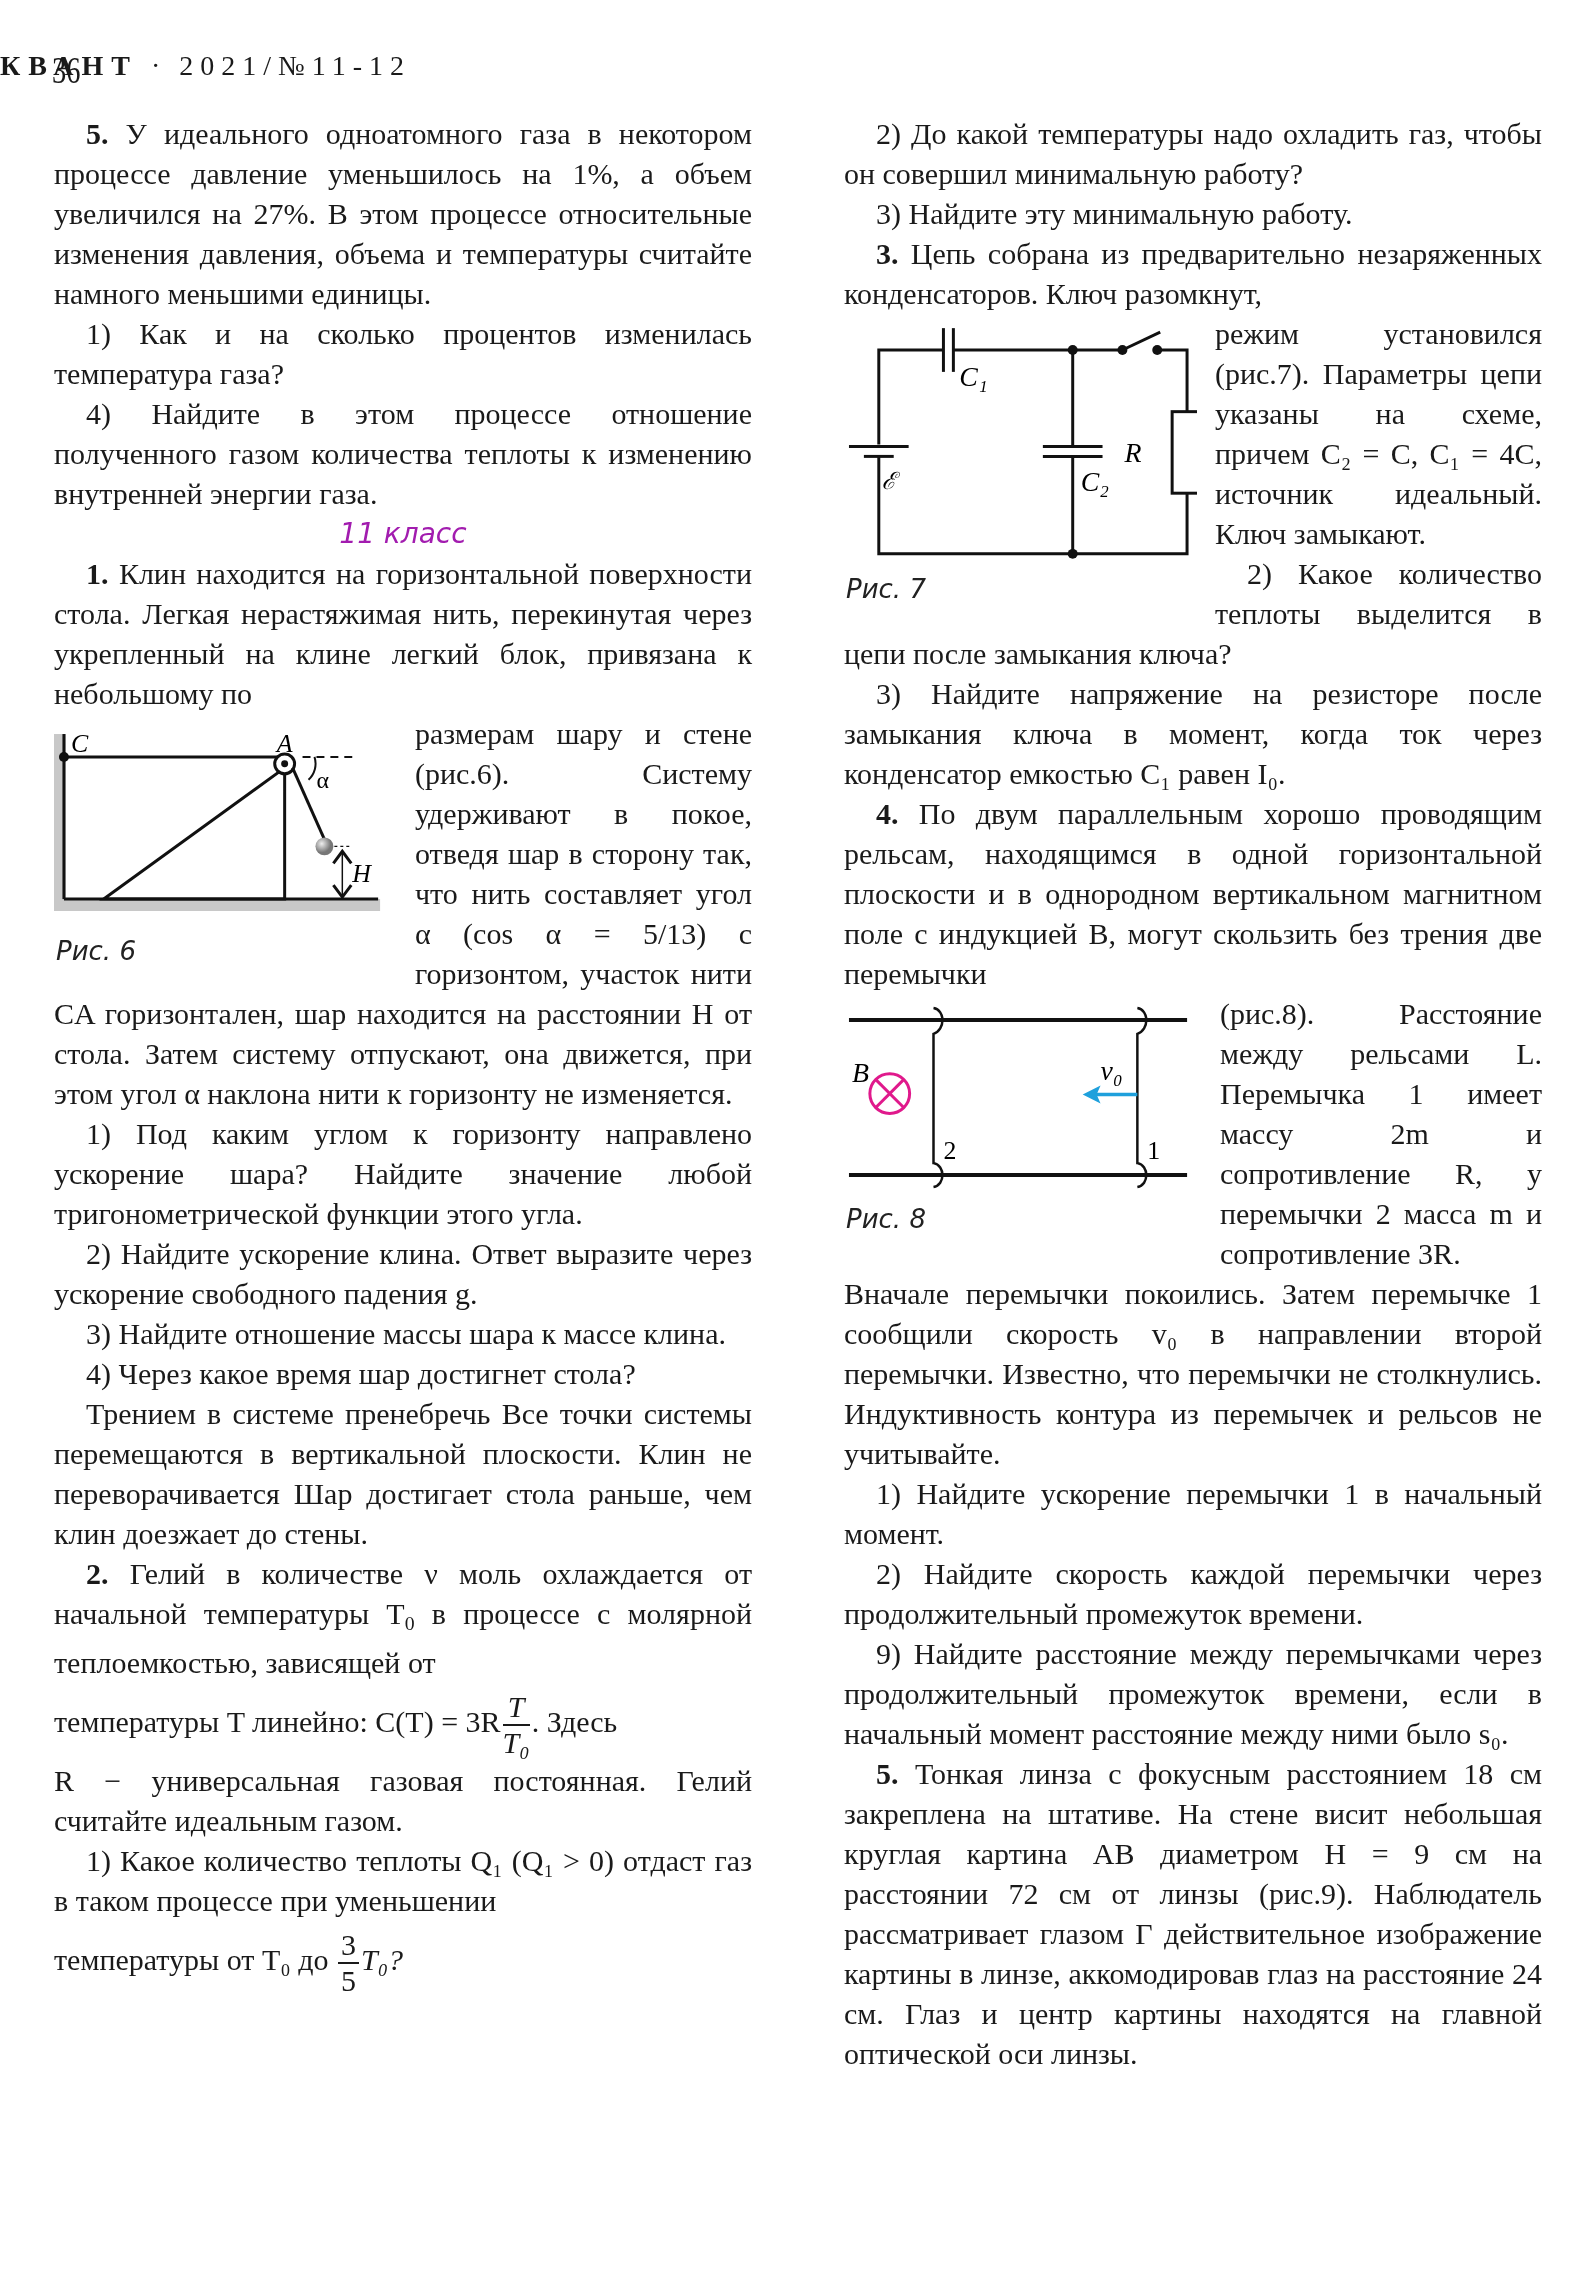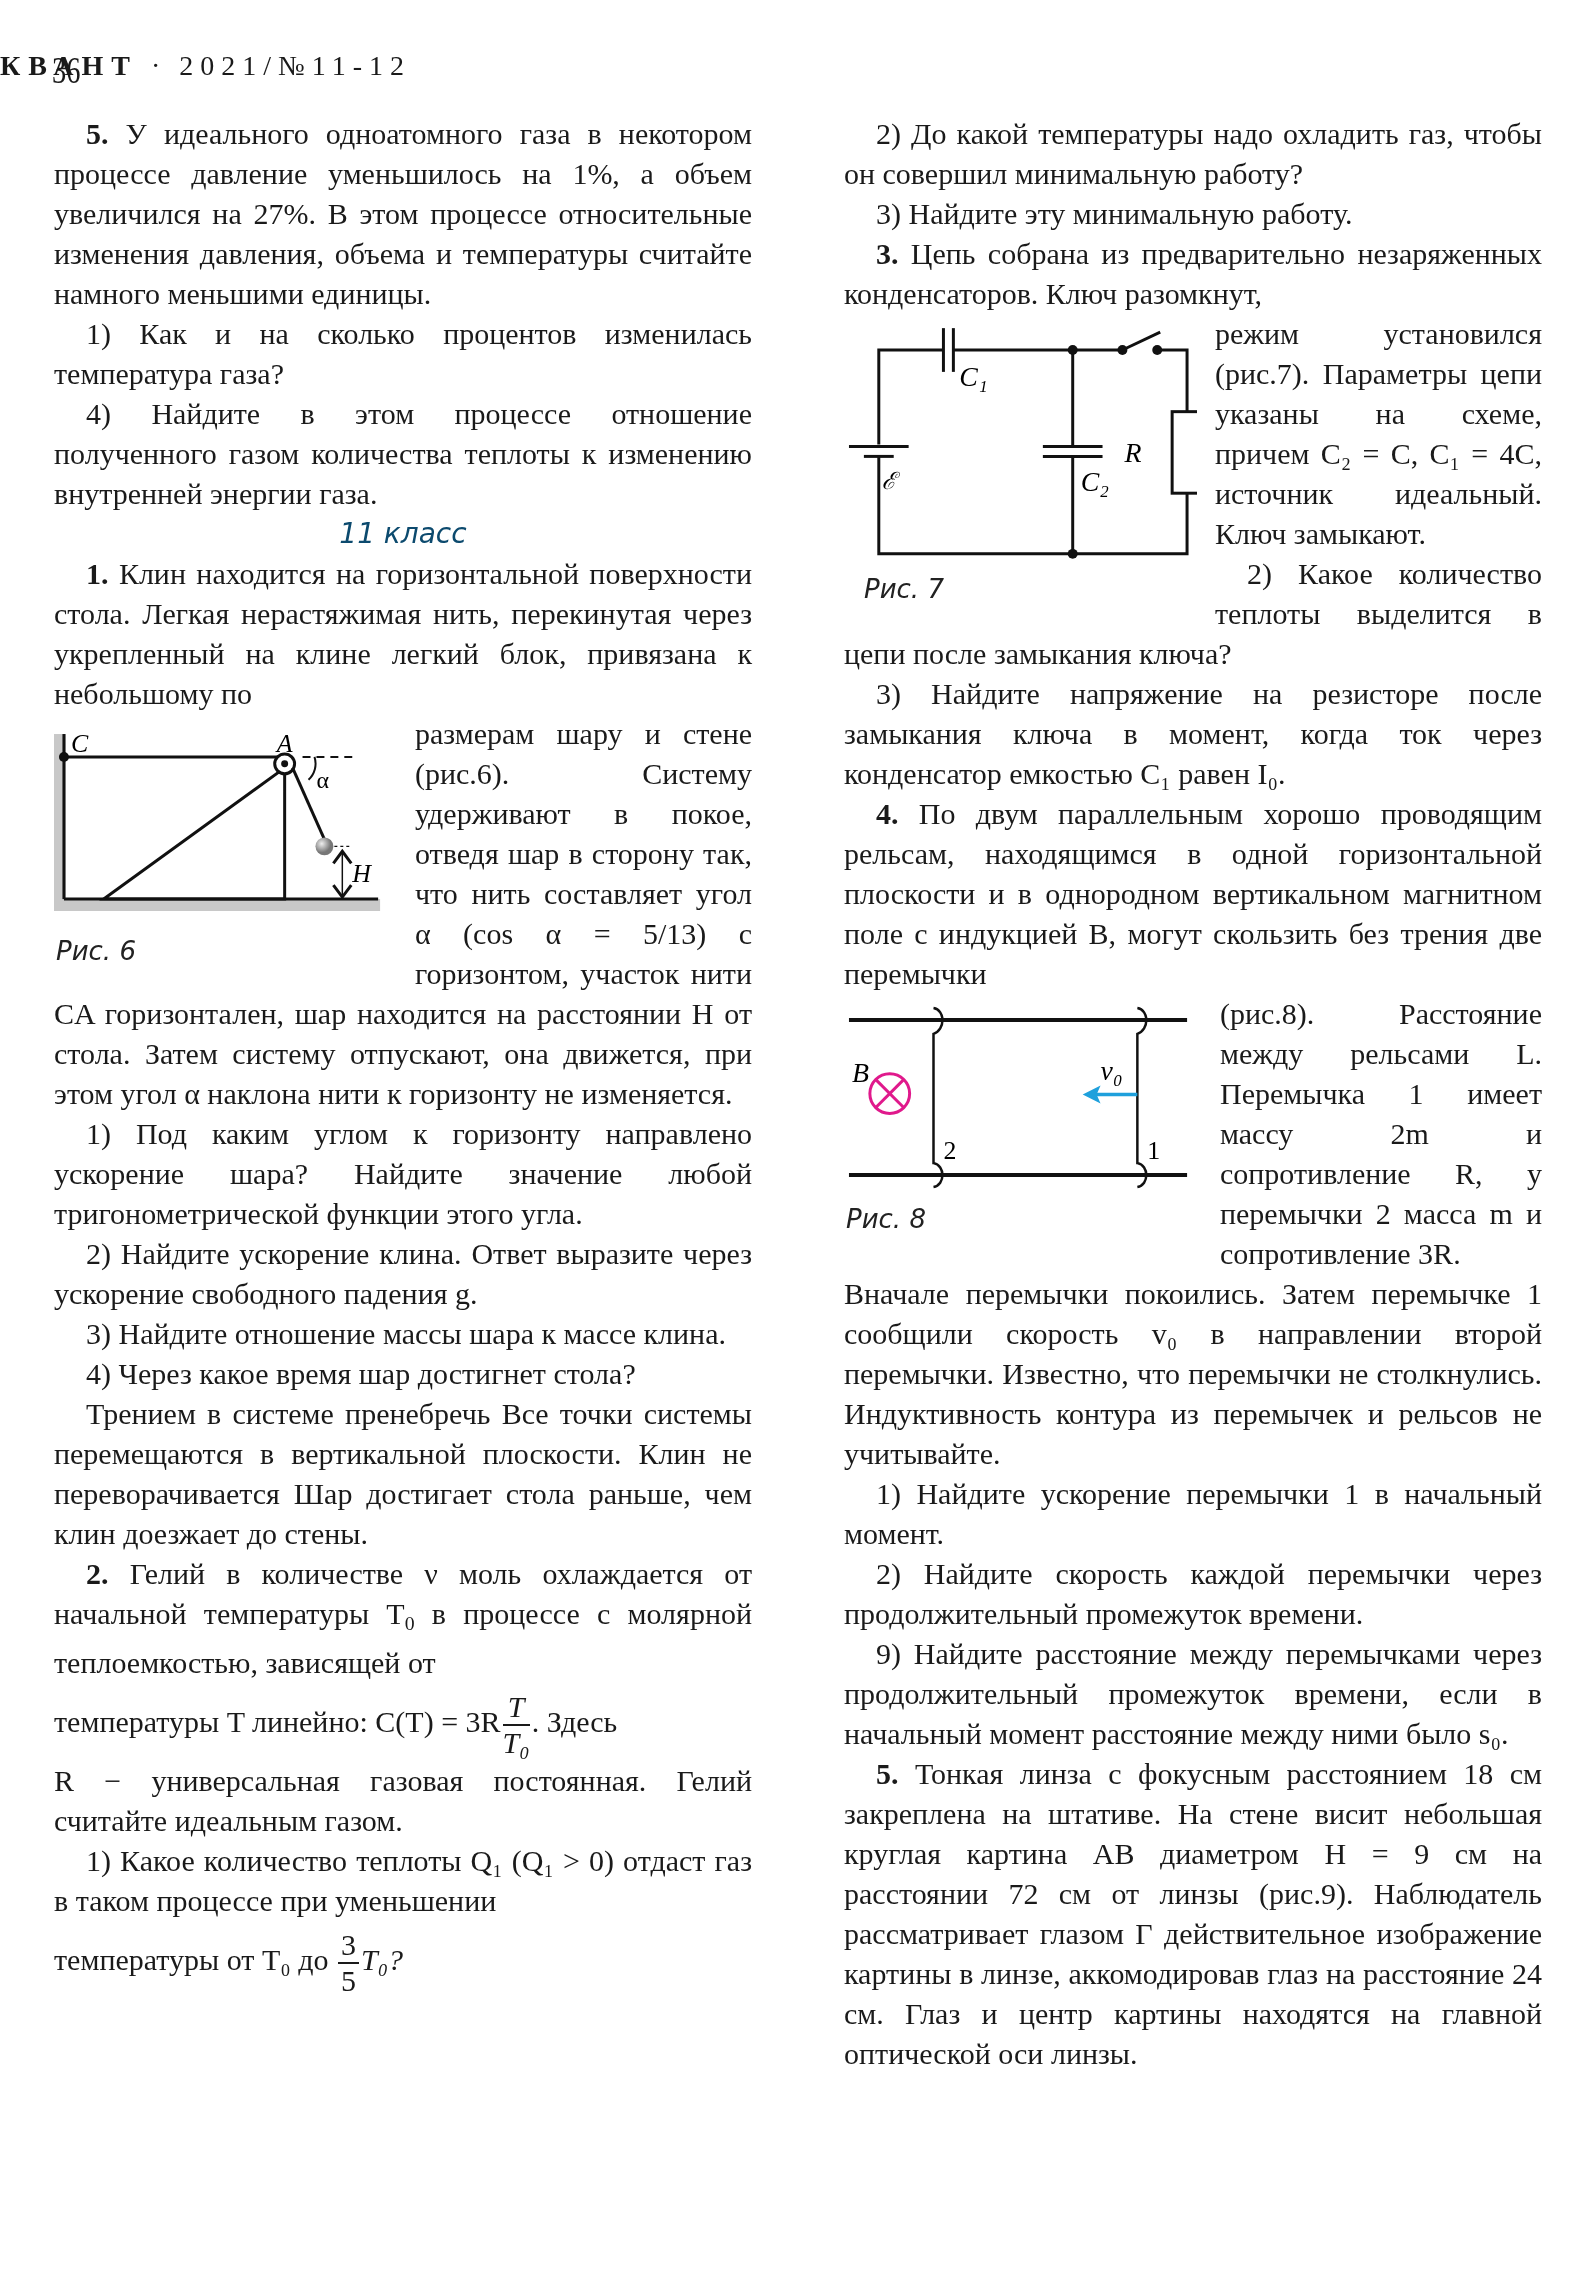--- a/index.html
+++ b/index.html
@@ -15,21 +15,21 @@
   .running-head .issue { letter-spacing: 7px; }
 
   .col { position: absolute; top: 114px; width: 698px; font-size: 30px; line-height: 40px; text-align: justify; }
   .col.left { left: 54px; }
   .col.right { left: 844px; }
   .col p { margin: 0; text-indent: 32px; hyphens: manual; }
   .col p.cont { text-indent: 0; }
   .col b { font-weight: bold; }
   .col i, .math { font-style: italic; }
   .sub { font-size: 0.66em; vertical-align: -0.3em; font-style: normal; }
-  .sectionhead { text-align: center; font-family: "DejaVu Sans", sans-serif; font-style: italic; font-size: 28px; margin: 6px 0 6px; text-indent: 0 !important; color: #0c4a6e; }
+  .sectionhead { text-align: center; font-family: "DejaVu Sans", sans-serif; font-style: italic; font-size: 28px; margin: 6px 0 6px; text-indent: 0 !important; color: #a21caf; }
 
   .fig { float: left; position: relative; margin: 6px 18px 4px 0; }
   .fig svg { display: block; }
   .figcap { font-family: "DejaVu Sans", sans-serif; font-style: italic; font-size: 26px; color: #222; }
 
   .frac { display: inline-flex; flex-direction: column; vertical-align: middle; text-align: center; font-size: 30px; line-height: 34px; margin: 0 2px; }
   .frac .num { border-bottom: 2px solid #1a1a1a; padding: 0 3px; }
   .bigline { line-height: 78px; }
 </style>
 </head>
@@ -128,21 +128,21 @@
       </g>
       <circle cx="230" cy="30" r="5" fill="#111"></circle>
       <circle cx="230" cy="235" r="5" fill="#111"></circle>
       <circle cx="280" cy="30" r="5" fill="#111"></circle>
       <circle cx="315" cy="30" r="5" fill="#111"></circle>
       <text x="116" y="66" font-family="Liberation Serif, serif" font-style="italic" font-size="28">C₁</text>
       <text x="238" y="172" font-family="Liberation Serif, serif" font-style="italic" font-size="28">C₂</text>
       <text x="282" y="143" font-family="Liberation Serif, serif" font-style="italic" font-size="28">R</text>
       <text x="38" y="170" font-family="DejaVu Serif, serif" font-style="italic" font-size="24">ℰ</text>
     </svg>
-    <div class="figcap" style="position:absolute;left:20px;top:249px;">Рис. 7</div>
+    <div class="figcap" style="position:absolute;left:2px;top:249px;">Рис. 7</div>
   </div>
   <p class="cont">режим установился (рис.7). Параметры цепи указаны на схеме, причем C₂ = C, C₁ = 4C, источник идеальный. Ключ замыкают.</p>
   <p>2) Какое количество теплоты выделится в цепи после замыкания ключа?</p>
   <p>3) Найдите напряжение на резисторе после замыкания ключа в момент, когда ток через конденсатор емкостью C₁ равен I₀.</p>
   <p><b>4.</b> <span>По двум параллельным хорошо проводящим рельсам, находящимся в одной горизонтальной плоскости и в однородном вертикальном магнитном поле с индукцией B, могут скользить без трения две перемычки</span></p>
 
   <div class="fig" style="width:358px;height:239px;">
     <svg width="358" height="199" viewBox="0 0 360 200">
       <line x1="5" y1="20" x2="345" y2="20" stroke="#111" stroke-width="4"></line>
       <line x1="5" y1="176" x2="345" y2="176" stroke="#111" stroke-width="4"></line>

